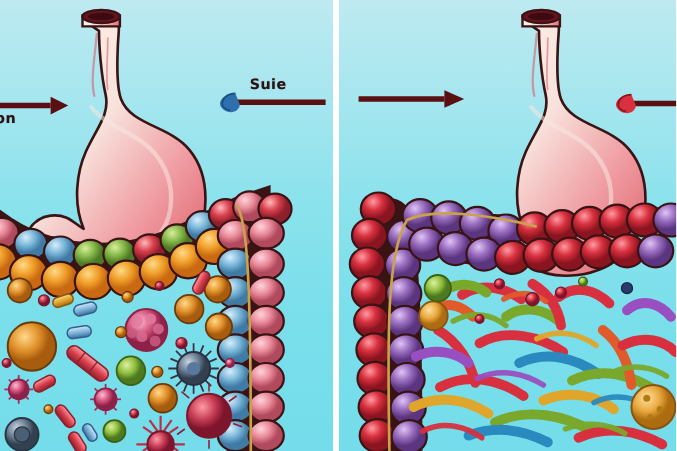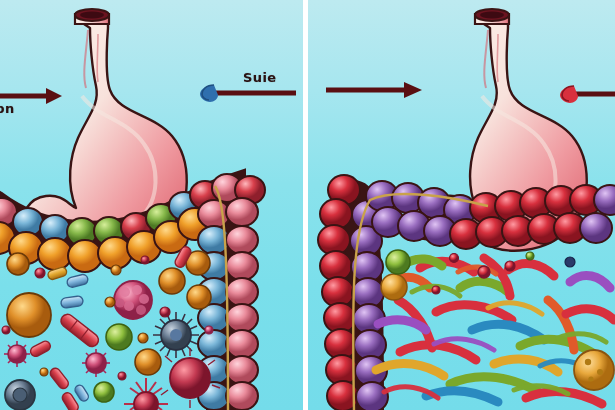--- a/index.html
+++ b/index.html
@@ -48,21 +48,21 @@
     position: absolute;
     color: #2a1212;
     font-family: "DejaVu Sans", sans-serif;
     font-weight: 700;
     letter-spacing: 0.4px;
     white-space: nowrap;
     z-index: 30;
     text-shadow: 0 0 1px rgba(42,18,18,0.35);
   }
   #label-left-flow   { left: -14px; top: 101px; font-size: 13px; }
-  #label-left-out    { left: 243px; top: 70px;  font-size: 13px; }
+  #label-left-out    { left: 227px; top: 70px;  font-size: 13px; }
 </style>
 </head>
 <body>
 
 <div id="stage">
 
   <div class="panel" id="panel-left">
     <div class="panel-bg"></div>
 
     <svg class="svg-layer" viewBox="0 0 303 410" width="303" height="410">

